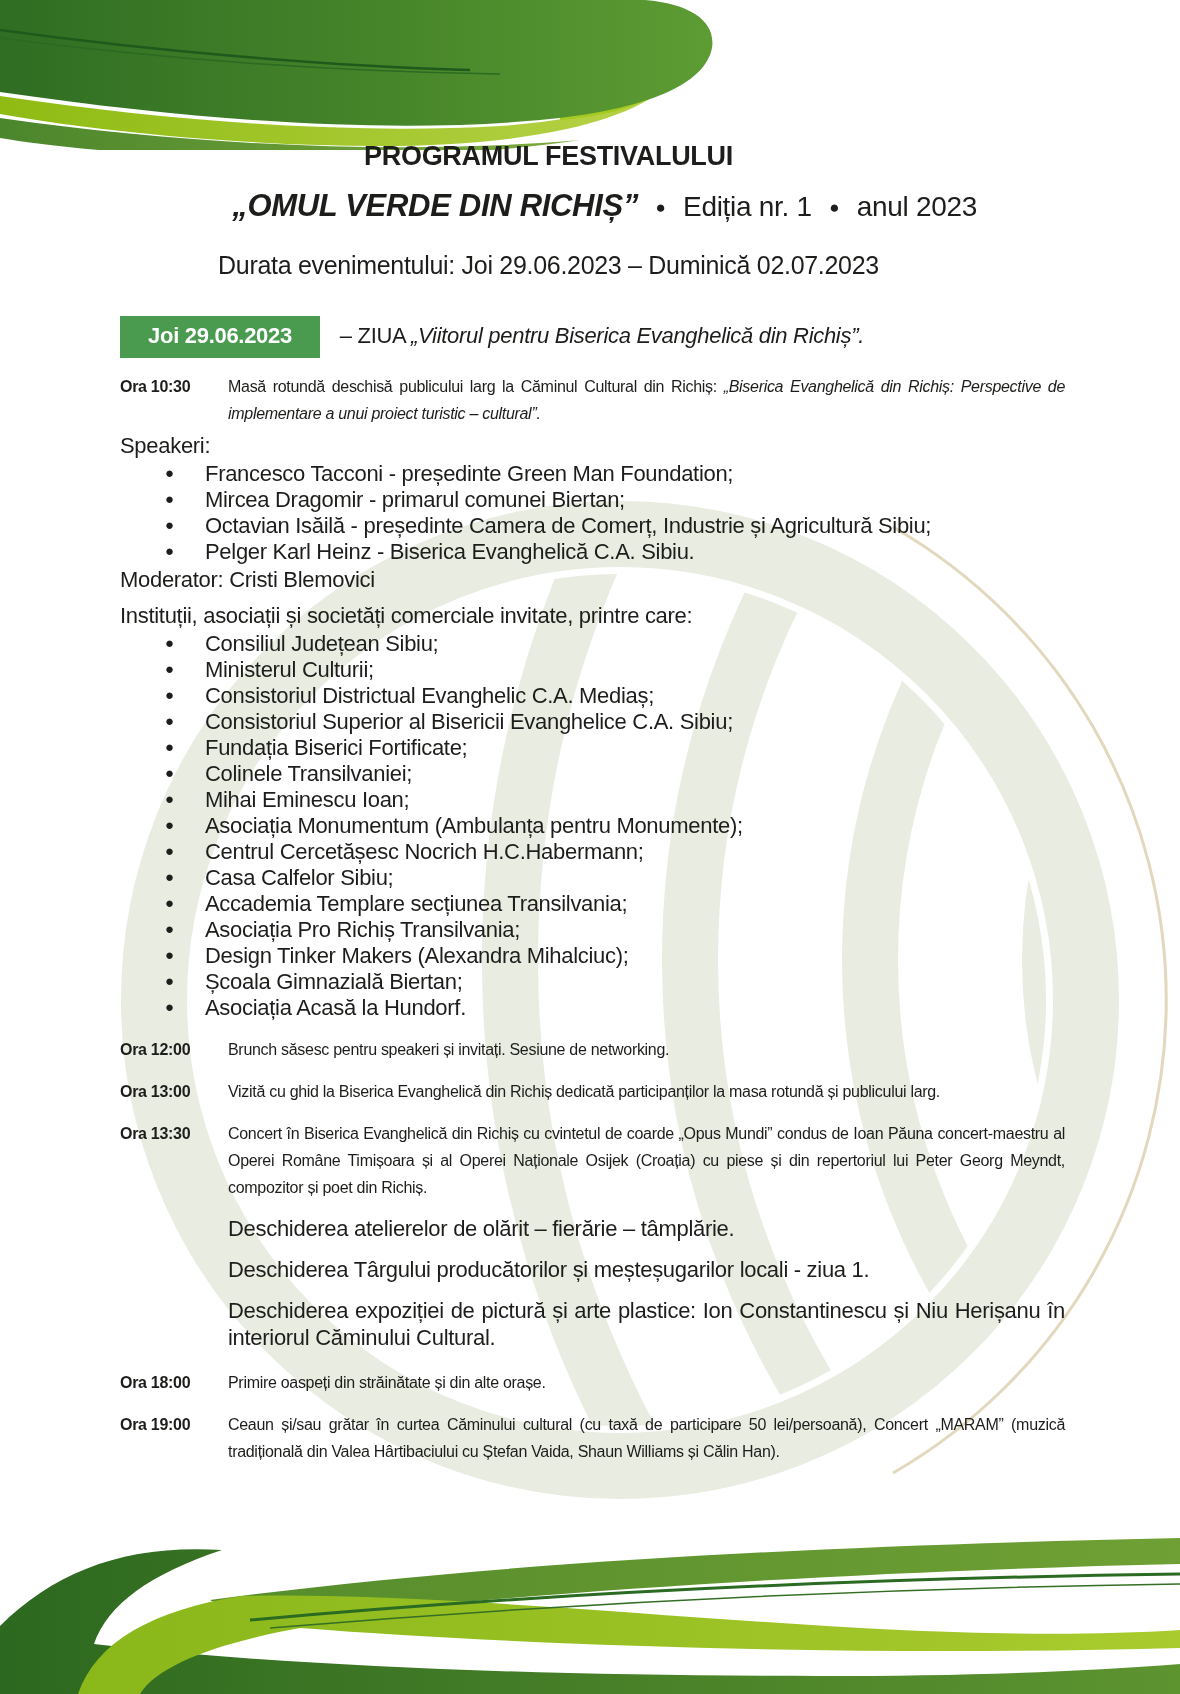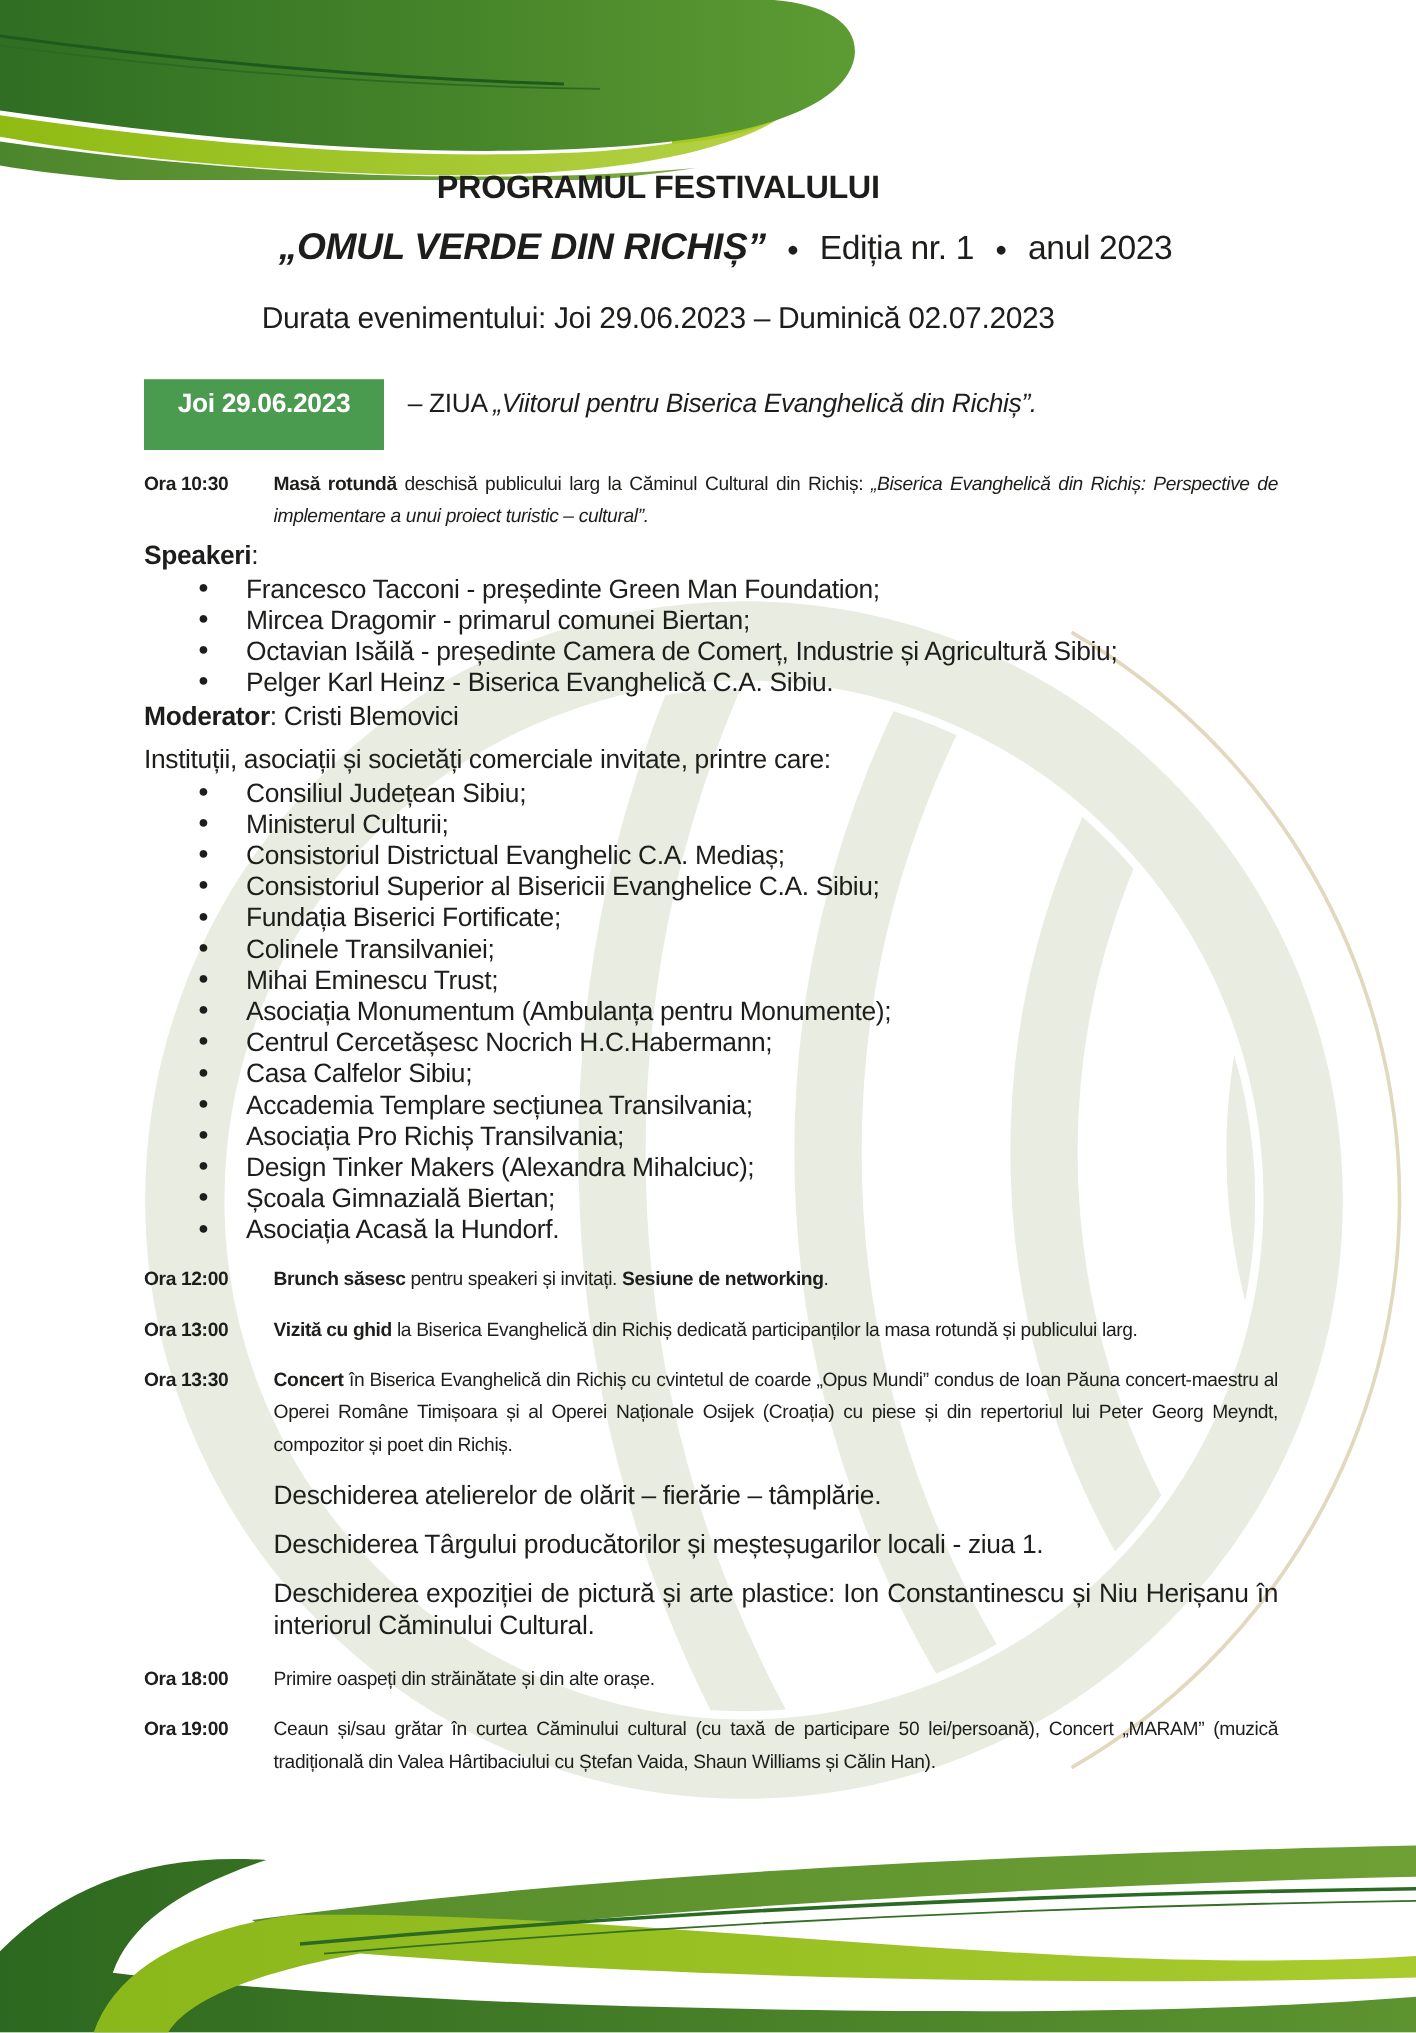--- a/index.html
+++ b/index.html
@@ -14,25 +14,25 @@
   .watermark{position:absolute;top:0;left:0;z-index:0;pointer-events:none;}
   .content{position:absolute;left:120px;top:0;width:945px;z-index:2;}
   .doc-title{margin:140px 88px 16px 0;text-align:center;font-size:27px;font-weight:bold;line-height:32px;}
   .doc-subtitle{margin:12px 88px 0 0;text-align:right;font-size:28px;line-height:36px;white-space:nowrap;}
   .subtitle-name{font-weight:bold;font-style:italic;font-size:31px;}
   .dot-sep{font-size:17px;vertical-align:3px;padding:0 10px;}
   .duration{margin:24px 88px 0 0;text-align:center;font-size:25px;line-height:30px;}
   .day-line{margin-top:36px;font-size:22px;line-height:34px;}
   .badge{
     display:inline-block;min-width:176px;text-align:center;background:#4a9b50;color:#ffffff;
-    font-weight:bold;font-size:22px;padding:3px 12px 22px 12px;
+    font-weight:bold;font-size:22px;padding:3px 12px 5px 12px;
   }
   .day-rest{margin-left:14px;}
   .i{font-style:italic;}
-  .b{font-weight:bold;}
+  .b{font-weight:normal;}
   .entry{position:relative;padding-left:108px;margin-top:15px;font-size:16px;line-height:27px;text-align:justify;}
   .entry .time{position:absolute;left:0;top:0;font-weight:bold;white-space:nowrap;}
   .section-head{margin-top:5px;font-size:22px;line-height:28px;}
   .plain-line{margin-top:8px;font-size:22px;line-height:28px;}
   ul.blist{list-style:none;margin:1px 0 0 0;padding:0;font-size:22px;line-height:26px;}
   ul.blist li{position:relative;padding-left:85px;}
   ul.blist li .blt{position:absolute;left:45px;top:-1px;font-size:15px;}
   .extra{padding-left:108px;margin-top:14px;font-size:22px;line-height:27px;text-align:justify;}
 </style>
 </head>
@@ -143,21 +143,21 @@
     </div>
 
     <div class="plain-line">Instituții, asociații și societăți comerciale invitate, printre care:</div>
     <ul class="blist">
       <li><span class="blt">●</span><span>Consiliul Județean Sibiu;</span></li>
       <li><span class="blt">●</span><span>Ministerul Culturii;</span></li>
       <li><span class="blt">●</span><span>Consistoriul Districtual Evanghelic C.A. Mediaș;</span></li>
       <li><span class="blt">●</span><span>Consistoriul Superior al Bisericii Evanghelice C.A. Sibiu;</span></li>
       <li><span class="blt">●</span><span>Fundația Biserici Fortificate;</span></li>
       <li><span class="blt">●</span><span>Colinele Transilvaniei;</span></li>
-      <li><span class="blt">●</span><span>Mihai Eminescu Trust;</span></li>
+      <li><span class="blt">●</span><span>Mihai Eminescu Ioan;</span></li>
       <li><span class="blt">●</span><span>Asociația Monumentum (Ambulanța pentru Monumente);</span></li>
       <li><span class="blt">●</span><span>Centrul Cercetășesc Nocrich H.C.Habermann;</span></li>
       <li><span class="blt">●</span><span>Casa Calfelor Sibiu;</span></li>
       <li><span class="blt">●</span><span>Accademia Templare secțiunea Transilvania;</span></li>
       <li><span class="blt">●</span><span>Asociația Pro Richiș Transilvania;</span></li>
       <li><span class="blt">●</span><span>Design Tinker Makers (Alexandra Mihalciuc);</span></li>
       <li><span class="blt">●</span><span>Școala Gimnazială Biertan;</span></li>
       <li><span class="blt">●</span><span>Asociația Acasă la Hundorf.</span></li>
     </ul>
 

